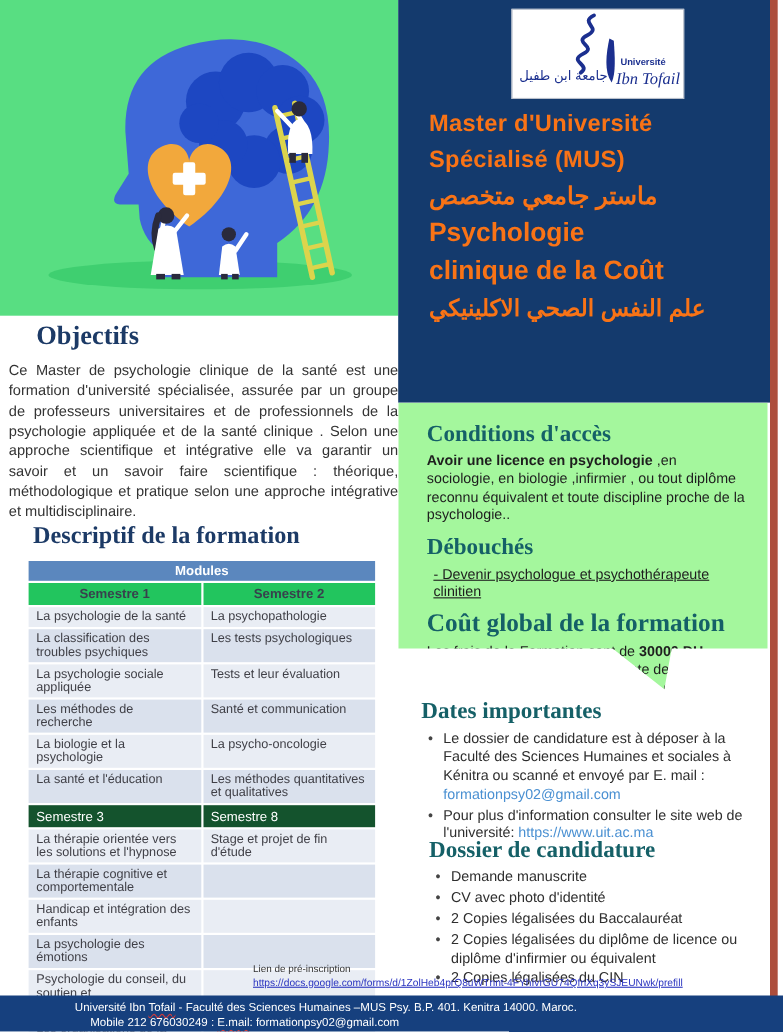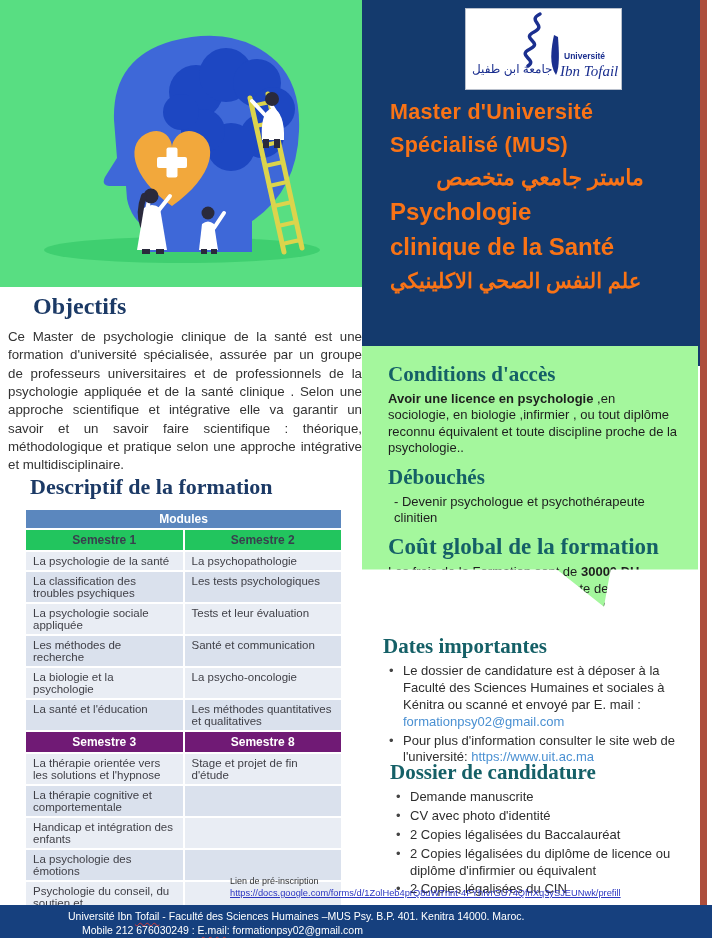--- a/index.html
+++ b/index.html
@@ -8,48 +8,48 @@
 
   
   .illus-panel{position:absolute;left:0;top:0;width:362px;height:287px;background:#58DE82;}
 
   
   .title-panel{position:absolute;left:362px;top:0;width:338px;height:366px;background:#143A6D;}
   .logo-box{position:absolute;left:103px;top:8px;width:157px;height:82px;background:#ffffff;border:1px solid #b9c0cc;box-sizing:border-box;}
   .title-text{position:absolute;left:28px;top:102px;width:300px;color:#f97316;}
   .tl{font-weight:bold;line-height:1.0;margin:0 0 11px 0;}
   .tl-fr1{font-size:21.5px;letter-spacing:.3px;}
-  .tl-ar1{font-size:22px;margin-top:2px;text-align:center;}
+  .tl-ar1{font-size:22px;margin-top:2px;}
   .tl-fr2{font-size:24px;}
   .tl-ar2{font-size:21px;}
 
   
   .edge-strip{position:absolute;left:700px;top:0;width:7px;height:908px;background:#AD4E3C;}
 
   
-  .bubble{position:absolute;left:362px;top:346px;width:336px;height:266px;background:#A4F79D;
+  .bubble{position:absolute;left:362px;top:366px;width:336px;height:266px;background:#A4F79D;
     clip-path:polygon(0% 0%,100% 0%,100% 84%,74% 84%,72% 98%,58% 84%,0% 84%);}
   .bubble-inner{padding:8px 18px 0 26px;}
   h2.teal{font-family:"Liberation Serif", serif;font-weight:bold;color:#156067;font-size:21px;margin:8px 0 4px 0;}
   h2.teal.big{font-size:23px;}
   h2.navy{font-family:"Liberation Serif", serif;font-weight:bold;color:#1C3A66;margin:0;}
   .body-txt{font-size:13px;color:#1e1e1e;line-height:1.26;margin:2px 0 2px 0;}
 
   
   .objectifs{position:absolute;left:8px;top:293px;width:354px;}
   .objectifs h2{font-size:24px;margin:0 0 8px 25px;}
   .objectifs p{font-size:13.3px;color:#333;line-height:1.38;text-align:justify;margin:0;}
   .descriptif-h{position:absolute;left:30px;top:474px;font-size:22px;}
 
   
   .modules{position:absolute;left:24px;top:508px;width:319px;border-collapse:separate;border-spacing:2px;font-size:11.5px;color:#3f3f46;}
   .modules th,.modules td{padding:3px 7px;vertical-align:top;text-align:left;}
   .modules .t-title{background:#5B87BE;color:#ffffff;font-weight:bold;text-align:center;font-size:12px;padding:2px;}
   .modules .sem-light th{background:#22c55e;color:#38404d;font-weight:600;text-align:center;font-size:12px;}
-  .modules .sem-blue th{background:#701a75;color:#ffffff;font-weight:bold;text-align:center;font-size:12px;}
+  .modules .sem-blue th{background:#14532d;color:#ffffff;font-weight:normal;text-align:left;font-size:12px;}
   .modules td{width:50%;}
   .modules tbody tr:nth-child(odd) td{background:#E9EDF4;}
   .modules tbody tr:nth-child(even) td{background:#DAE1ED;}
 
   
   .dates{position:absolute;left:383px;top:626px;width:322px;}
   .dossier{position:absolute;left:390px;top:752px;width:315px;}
   .blist{list-style:none;margin:4px 0 0 0;padding:0 0 0 6px;font-size:13px;color:#2e2e2e;line-height:1.3;}
   .blist li{padding-left:14px;position:relative;margin-bottom:2px;}
   .blist li::before{content:"•";position:absolute;left:0;top:0;color:#444;}
@@ -139,33 +139,33 @@
         <text x="6" y="64" font-size="12" fill="#1B2F8F">جامعة ابن طفيل</text>
         <text x="98" y="50" font-size="8.5" font-weight="bold" fill="#1B2F8F">Université</text>
         <text x="94" y="67" font-size="15" font-style="italic" font-family="Liberation Serif, serif" fill="#1B2F8F">Ibn Tofail</text>
       </svg>
     </div>
     <div class="title-text">
       <div class="tl tl-fr1">Master d'Université</div>
       <div class="tl tl-fr1">Spécialisé (MUS)</div>
       <div class="tl tl-ar1">ماستر جامعي متخصص</div>
       <div class="tl tl-fr2">Psychologie</div>
-      <div class="tl tl-fr2">clinique  de la Santé</div>
+      <div class="tl tl-fr2">clinique  de la Coût</div>
       <div class="tl tl-ar2">علم النفس الصحي الاكلينيكي</div>
     </div>
   </div>
 
   <div class="edge-strip"></div>
 
   <div class="bubble">
     <div class="bubble-inner">
       <h2 class="teal">Conditions d'accès</h2>
       <p class="body-txt"><b>Avoir une licence en psychologie</b><span> ,en sociologie, en biologie ,infirmier , ou tout diplôme reconnu équivalent et toute discipline proche de la psychologie..</span></p>
       <h2 class="teal">Débouchés</h2>
-      <p class="body-txt" style="padding-left:6px;">-   Devenir psychologue et psychothérapeute  clinitien</p>
+      <p class="body-txt" style="padding-left:6px;text-decoration:underline;">-   Devenir psychologue et psychothérapeute  clinitien</p>
       <h2 class="teal big">Coût global de la formation</h2>
       <p class="body-txt"><span>Les frais de la Formation sont de </span><b>30000 DH</b><span> , versés en trois tranches au compte de l'Université Ibn Tofail de Kenitra. 1000dh frais de dossier</span></p>
     </div>
   </div>
 
   <div class="objectifs">
     <h2 class="navy">Objectifs</h2>
     <p>Ce Master de psychologie clinique de la santé  est une formation d'université spécialisée,  assurée par un groupe de professeurs universitaires et de professionnels de la psychologie appliquée  et de la santé clinique . Selon une approche  scientifique et intégrative elle va garantir un savoir et  un  savoir faire scientifique : théorique, méthodologique   et pratique selon une approche intégrative et multidisciplinaire.</p>
   </div>
 

